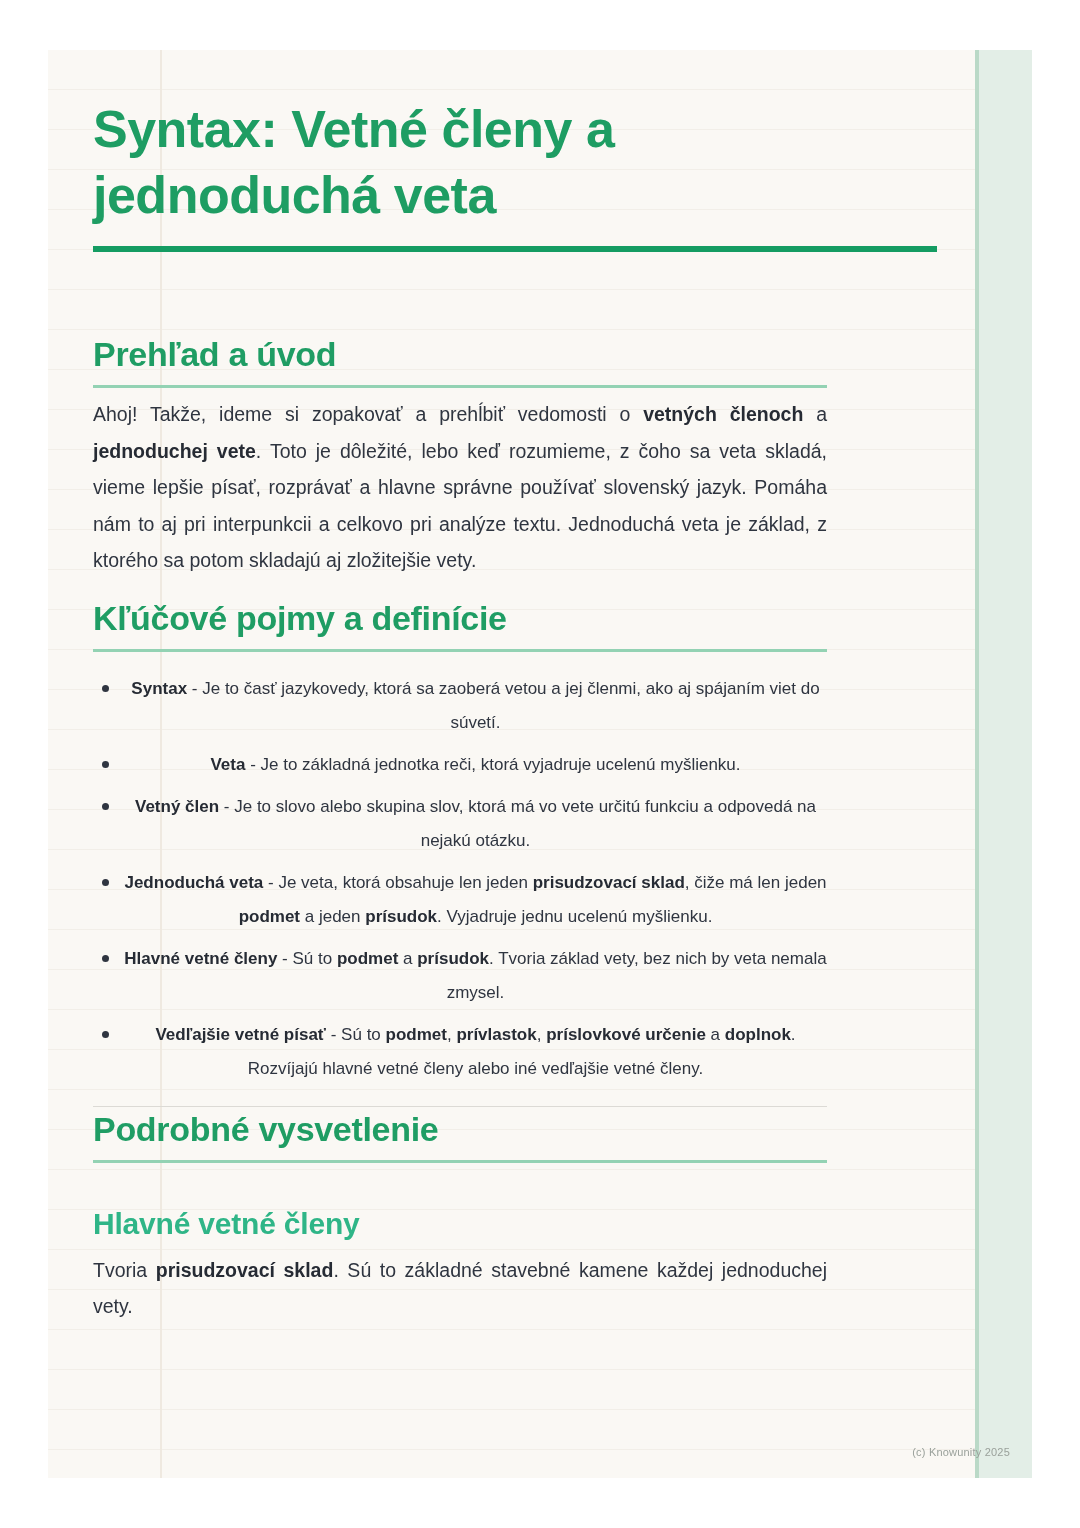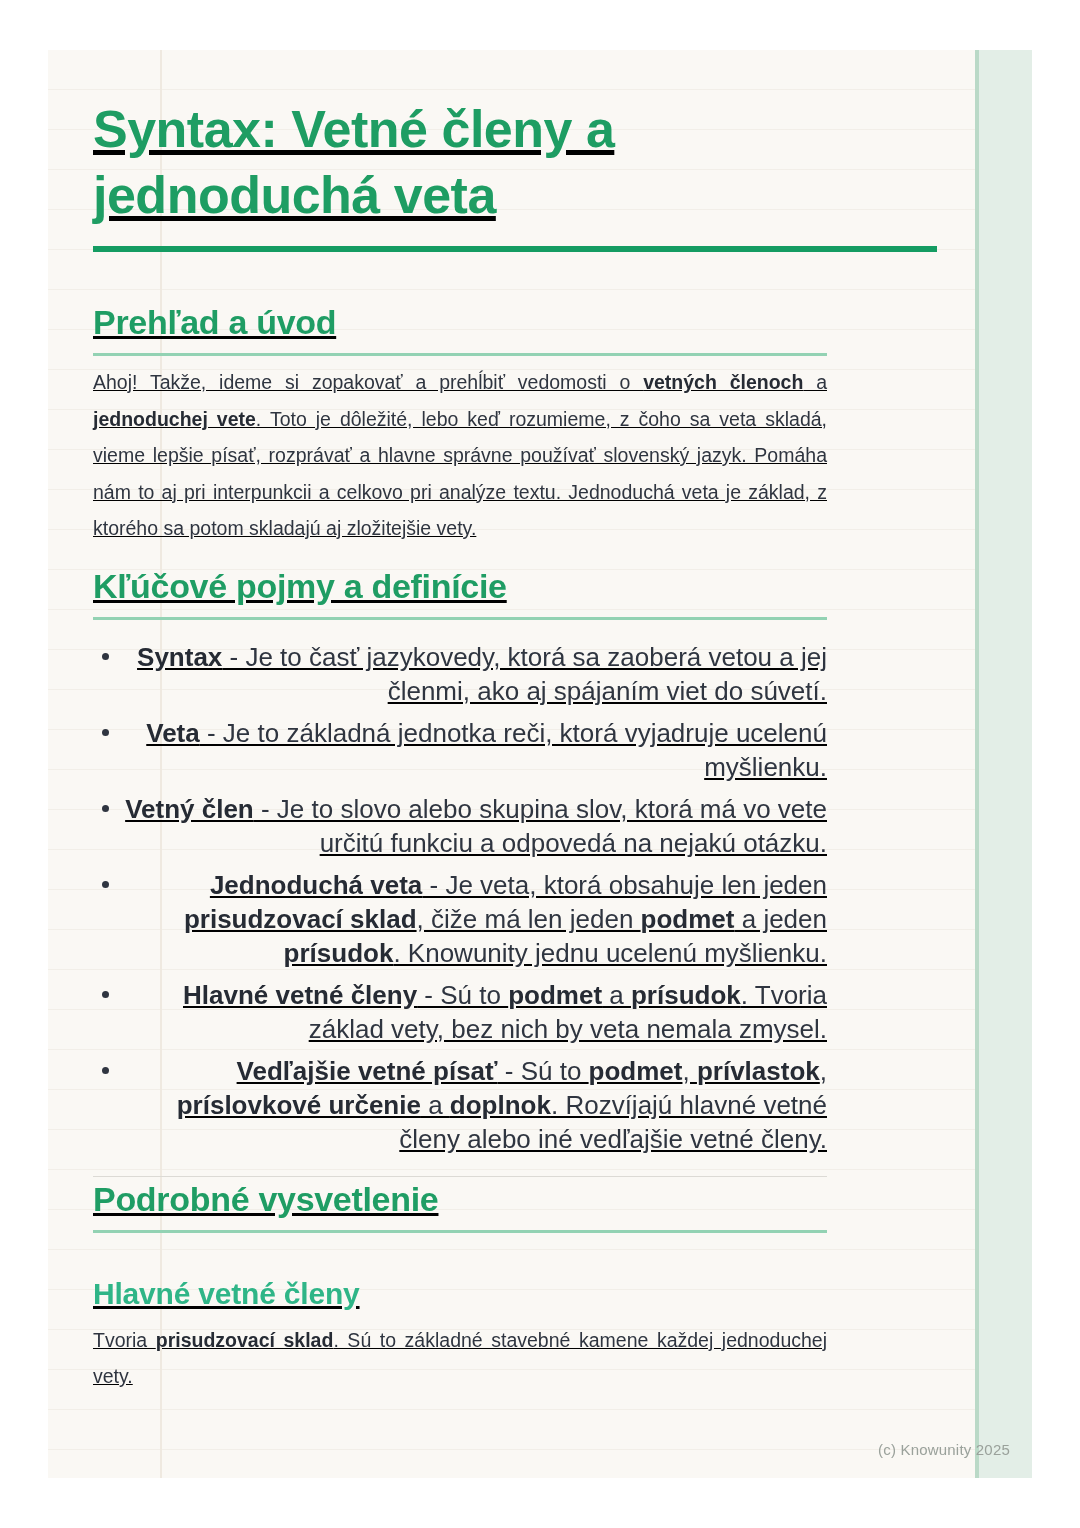--- a/index.html
+++ b/index.html
@@ -6,21 +6,20 @@
   html,body { width:1080px; height:1528px; background:#ffffff;
               font-family:"Liberation Sans","DejaVu Sans",sans-serif; }
   body { position:relative; overflow:hidden; }
 
   
   .sheet {
     position:absolute; left:48px; top:50px; width:984px; height:1428px;
     background:#faf8f4;
     background-image:repeating-linear-gradient(
       to bottom, transparent 0 39px, rgba(205,195,178,0.18) 39px 40px);
-    text-decoration:underline;
   }
   .vline {
     position:absolute; left:112px; top:0; bottom:0; width:2px;
     background:#efe9e0; pointer-events:none;
   }
   .green-strip {
     position:absolute; right:0; top:0; bottom:0; width:57px;
     background:#e3eee7; border-left:4px solid #bad9c7;
   }
 
@@ -34,53 +33,53 @@
     color:#1e9d63; letter-spacing:-0.5px; width:700px;
   }
   .title-rule { width:844px; height:6px; background:#149c62; margin-top:18px; }
 
   h2 {
     font-size:34px; line-height:44px; font-weight:700; color:#1f9d64;
     letter-spacing:-0.3px;
   }
   .h2-rule { width:734px; height:3px; background:#93d2b3; margin-top:9px; }
 
-  section.first h2   { margin-top:48px; }
+  section.first h2   { margin-top:80px; }
   section.terms h2   { margin-top:17px; }
   section.detail h2  { }
 
   h3 {
     font-size:30px; line-height:40px; font-weight:700; color:#2fb587;
     margin-top:41px; letter-spacing:-0.2px;
   }
 
   p  {
     font-size:19.5px; line-height:36.5px; margin-top:8px;
     text-align:justify; color:#2f3540;
   }
   p strong, li strong { font-weight:700; color:#262b34; }
 
   ul { list-style:none; margin-top:20px; }
   li {
-    position:relative; padding-left:31px; font-size:26px; line-height:34px;
-    margin-bottom:8px; color:#2f3540; text-align:right;
+    position:relative; padding-left:31px; font-size:17px; line-height:34px;
+    margin-bottom:8px; color:#2f3540; text-align:center;
   }
   li::before {
     content:""; position:absolute; left:9px; top:13px;
     width:7px; height:7px; border-radius:50%; background:#2f3540;
   }
 
   hr.divider {
     border:none; border-top:1px solid #dcdad5; width:734px;
     margin:20px 0 0 0;
   }
 
   .footer {
     position:absolute; right:22px; bottom:20px; z-index:2;
-    font-size:15px; color:#9aa19b; letter-spacing:0.2px;
+    font-size:11px; color:#9aa19b; letter-spacing:0.2px;
   }
 </style>
 </head>
 <body>
 
 <div class="sheet">
   <div class="vline"></div>
   <div class="green-strip"></div>
 
   <div class="content">
@@ -94,21 +93,21 @@
       <p><span>Ahoj! Takže, ideme si zopakovať a prehĺbiť vedomosti o </span><strong>vetných členoch</strong><span> a </span><strong>jednoduchej vete</strong><span>. Toto je dôležité, lebo keď rozumieme, z čoho sa veta skladá, vieme lepšie písať, rozprávať a hlavne správne používať slovenský jazyk. Pomáha nám to aj pri interpunkcii a celkovo pri analýze textu. Jednoduchá veta je základ, z ktorého sa potom skladajú aj zložitejšie vety.</span></p>
     </section>
 
     <section class="terms">
       <h2>Kľúčové pojmy a definície</h2>
       <div class="h2-rule"></div>
       <ul>
           <li><strong>Syntax</strong><span> - Je to časť jazykovedy, ktorá sa zaoberá vetou a jej členmi, ako aj spájaním viet do súvetí.</span></li>
           <li><strong>Veta</strong><span> - Je to základná jednotka reči, ktorá vyjadruje ucelenú myšlienku.</span></li>
           <li><strong>Vetný člen</strong><span> - Je to slovo alebo skupina slov, ktorá má vo vete určitú funkciu a odpovedá na nejakú otázku.</span></li>
-          <li><strong>Jednoduchá veta</strong><span> - Je veta, ktorá obsahuje len jeden </span><strong>prisudzovací sklad</strong><span>, čiže má len jeden </span><strong>podmet</strong><span> a jeden </span><strong>prísudok</strong><span>. Knowunity jednu ucelenú myšlienku.</span></li>
+          <li><strong>Jednoduchá veta</strong><span> - Je veta, ktorá obsahuje len jeden </span><strong>prisudzovací sklad</strong><span>, čiže má len jeden </span><strong>podmet</strong><span> a jeden </span><strong>prísudok</strong><span>. Vyjadruje jednu ucelenú myšlienku.</span></li>
           <li><strong>Hlavné vetné členy</strong><span> - Sú to </span><strong>podmet</strong><span> a </span><strong>prísudok</strong><span>. Tvoria základ vety, bez nich by veta nemala zmysel.</span></li>
           <li><strong>Vedľajšie vetné písať</strong><span> - Sú to </span><strong>podmet</strong><span>, </span><strong>prívlastok</strong><span>, </span><strong>príslovkové určenie</strong><span> a </span><strong>doplnok</strong><span>. Rozvíjajú hlavné vetné členy alebo iné vedľajšie vetné členy.</span></li>
         </ul>
     </section>
 
     <hr class="divider">
 
     <section class="detail">
       <h2>Podrobné vysvetlenie</h2>
       <div class="h2-rule"></div>

